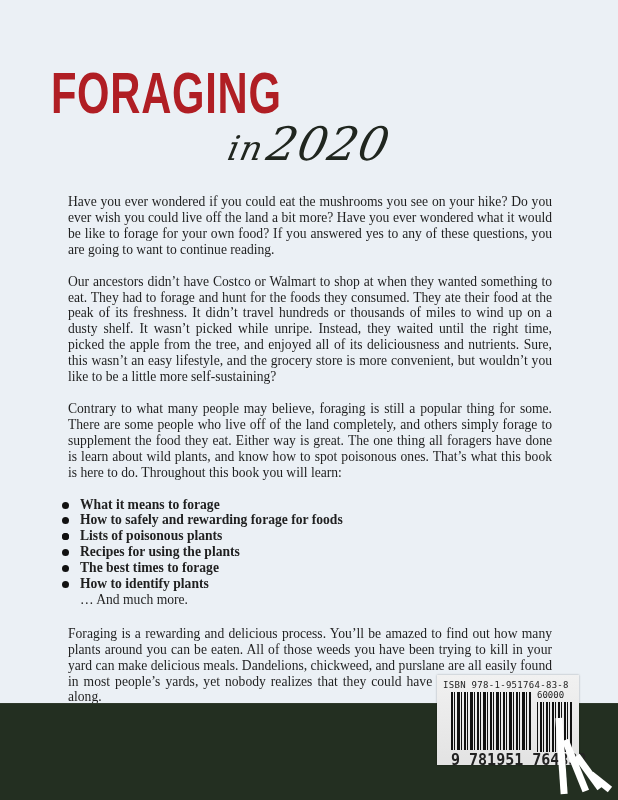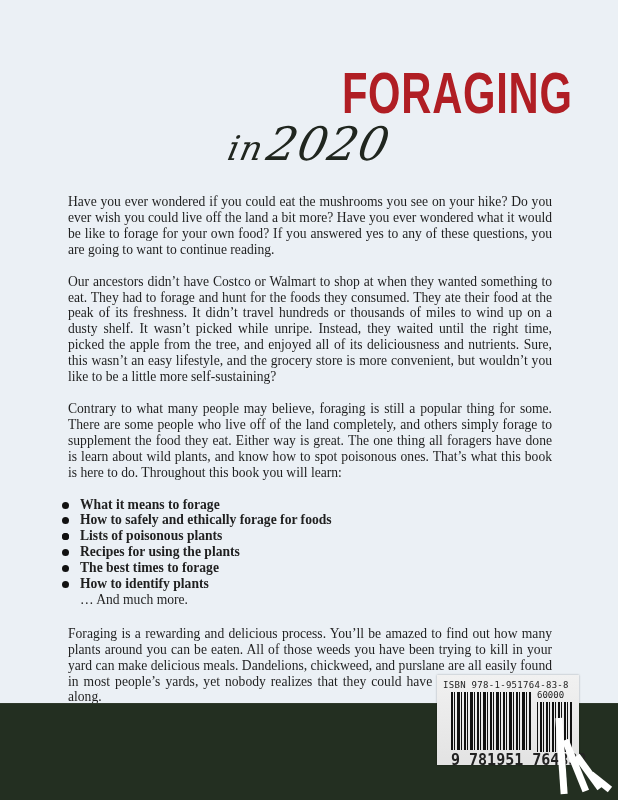--- a/index.html
+++ b/index.html
@@ -2,21 +2,21 @@
 <html><head>
   <meta charset="utf-8">
   <style>
     html, body { margin: 0; padding: 0; }
     body {
       width: 618px; height: 800px; position: relative; overflow: hidden;
       background: #ebf0f5;
       font-family: "Liberation Serif", "DejaVu Serif", serif;
       color: #1f1f1f;
     }
-    .title-block { position: absolute; left: 0; width: 618px; top: 64px; text-align: right; }
+    .title-block { position: absolute; left: 0; width: 618px; top: 64px; text-align: left; }
     .title-main {
       font-family: "Liberation Sans", "DejaVu Sans", sans-serif;
       font-weight: bold;
       color: #b01e24;
       font-size: 58px;
       line-height: 58px;
       letter-spacing: 1px;
       transform: scaleX(0.72);
       display: inline-block;
       margin-left: 6px;
@@ -96,21 +96,21 @@
   <span class="in">in</span><span>2020</span>
 </div>
 
 <div class="body-text">
   <p>Have you ever wondered if you could eat the mushrooms you see on your hike? Do you ever wish you could live off the land a bit more? Have you ever wondered what it would be like to forage for your own food? If you answered yes to any of these questions, you are going to want to continue reading.</p>
   <p>Our ancestors didn’t have Costco or Walmart to shop at when they wanted something to eat. They had to forage and hunt for the foods they consumed. They ate their food at the peak of its freshness. It didn’t travel hundreds or thousands of miles to wind up on a dusty shelf. It wasn’t picked while unripe. Instead, they waited until the right time, picked the apple from the tree, and enjoyed all of its deliciousness and nutrients. Sure, this wasn’t an easy lifestyle, and the grocery store is more convenient, but wouldn’t you like to be a little more self-sustaining?</p>
   <p>Contrary to what many people may believe, foraging is still a popular thing for some. There are some people who live off of the land completely, and others simply forage to supplement the food they eat. Either way is great. The one thing all foragers have done is learn about wild plants, and know how to spot poisonous ones. That’s what this book is here to do. Throughout this book you will learn:</p>
 
   <ul class="learn-list">
     <li><span class="bullet"></span><span>What it means to forage</span></li>
-    <li><span class="bullet"></span><span>How to safely and ethically forage for foods</span></li>
+    <li><span class="bullet"></span><span>How to safely and rewarding forage for foods</span></li>
     <li><span class="bullet"></span></li>
     <li><span class="bullet"></span><span>Lists of poisonous plants</span></li>
     <li><span class="bullet"></span><span>Recipes for using the plants</span></li>
     <li><span class="bullet"></span><span>The best times to forage</span></li>
     <li><span class="bullet"></span><span>How to identify plants</span></li>
   </ul>
   <div class="more-line">… And much more.</div>
 
   <p class="closing">Foraging is a rewarding and delicious process. You’ll be amazed to find out how many plants around you can be eaten. All of those weeds you have been trying to kill in your yard can make delicious meals. Dandelions, chickweed, and purslane are all easily found in most people’s yards, yet nobody realizes that they could have been eating them all along.</p>
 </div>

